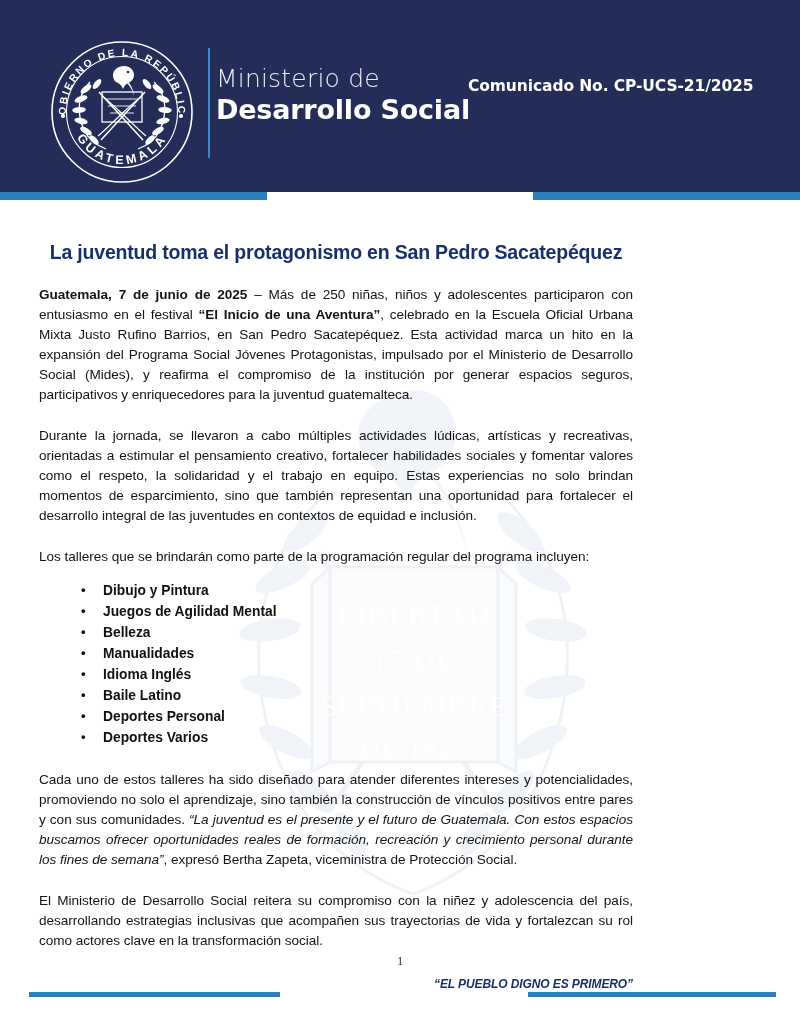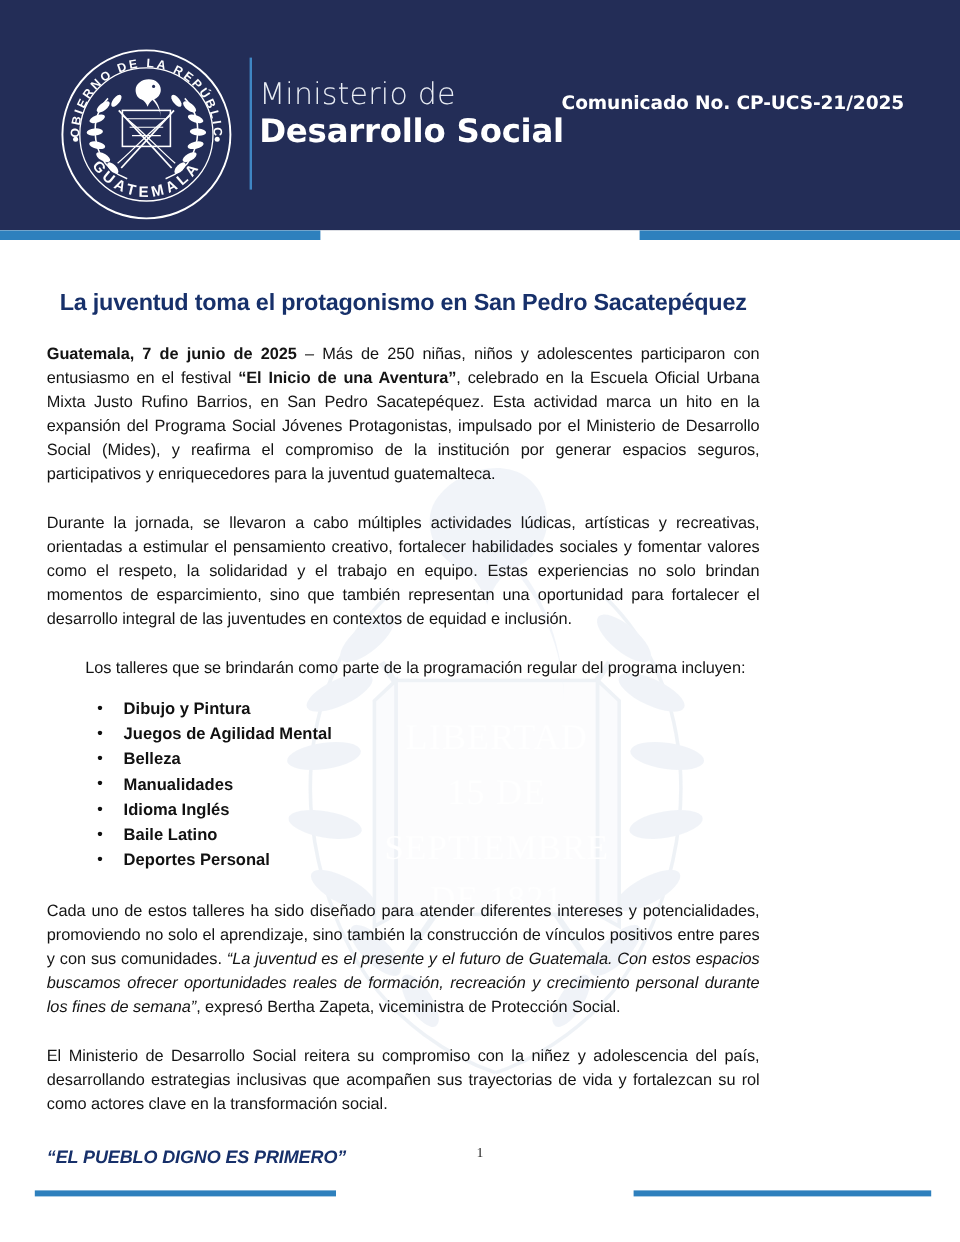--- a/index.html
+++ b/index.html
@@ -140,21 +140,21 @@
 
   p.para {
     margin: 21px 0 0 0;
     font-size: 13.6px;
     line-height: 1.47;
     text-align: justify;
     color: #141414;
     letter-spacing: -0.05px;
   }
   p.para.first { }
-  p.para.lead-in { text-align: left; margin-left: 32px; }
+  p.para.lead-in { text-align: left; }
 
   .b { font-weight: bold; }
   .i { font-style: italic; }
 
   ul.workshops {
     margin: 14px 0 0 0;
     padding: 0 0 0 64px;
     list-style: none;
   }
   ul.workshops li {
@@ -169,22 +169,22 @@
     content: "\2022";
     position: absolute;
     left: -22px;
     top: -1px;
     font-size: 13px;
     color: #111111;
   }
 
   .slogan {
     margin: 26px 0 0 0;
-    text-align: left;
-    font-size: 15px;
+    text-align: right;
+    font-size: 12px;
     font-weight: bold;
     font-style: italic;
     color: #17306a;
     letter-spacing: -0.1px;
   }
 
   .page-number {
     position: absolute;
     left: 0;
     top: 955px;
@@ -363,20 +363,21 @@
   <p class="para lead-in">Los talleres que se brindarán como parte de la programación regular del programa incluyen:</p>
 
   <ul class="workshops">
     <li>Dibujo y Pintura</li>
     <li>Juegos de Agilidad Mental</li>
     <li>Belleza</li>
     <li>Manualidades</li>
     <li>Idioma Inglés</li>
     <li>Baile Latino</li>
     <li>Deportes Personal</li>
+    <li>Deportes Varios</li>
   </ul>
 
   <p class="para"><span>Cada uno de estos talleres ha sido diseñado para atender diferentes intereses y potencialidades, promoviendo no solo el aprendizaje, sino también la construcción de vínculos positivos entre pares y con sus comunidades. </span><span class="i">“La juventud es el presente y el futuro de Guatemala. Con estos espacios buscamos ofrecer oportunidades reales de formación, recreación y crecimiento personal durante los fines de semana”</span><span>, expresó Bertha Zapeta, viceministra de Protección Social.</span></p>
 
   <p class="para">El Ministerio de Desarrollo Social reitera su compromiso con la niñez y adolescencia del país, desarrollando estrategias inclusivas que acompañen sus trayectorias de vida y fortalezcan su rol como actores clave en la transformación social.</p>
 
   <p class="slogan">“EL PUEBLO DIGNO ES PRIMERO”</p>
 </div>
 
 <div class="page-number">1</div>

